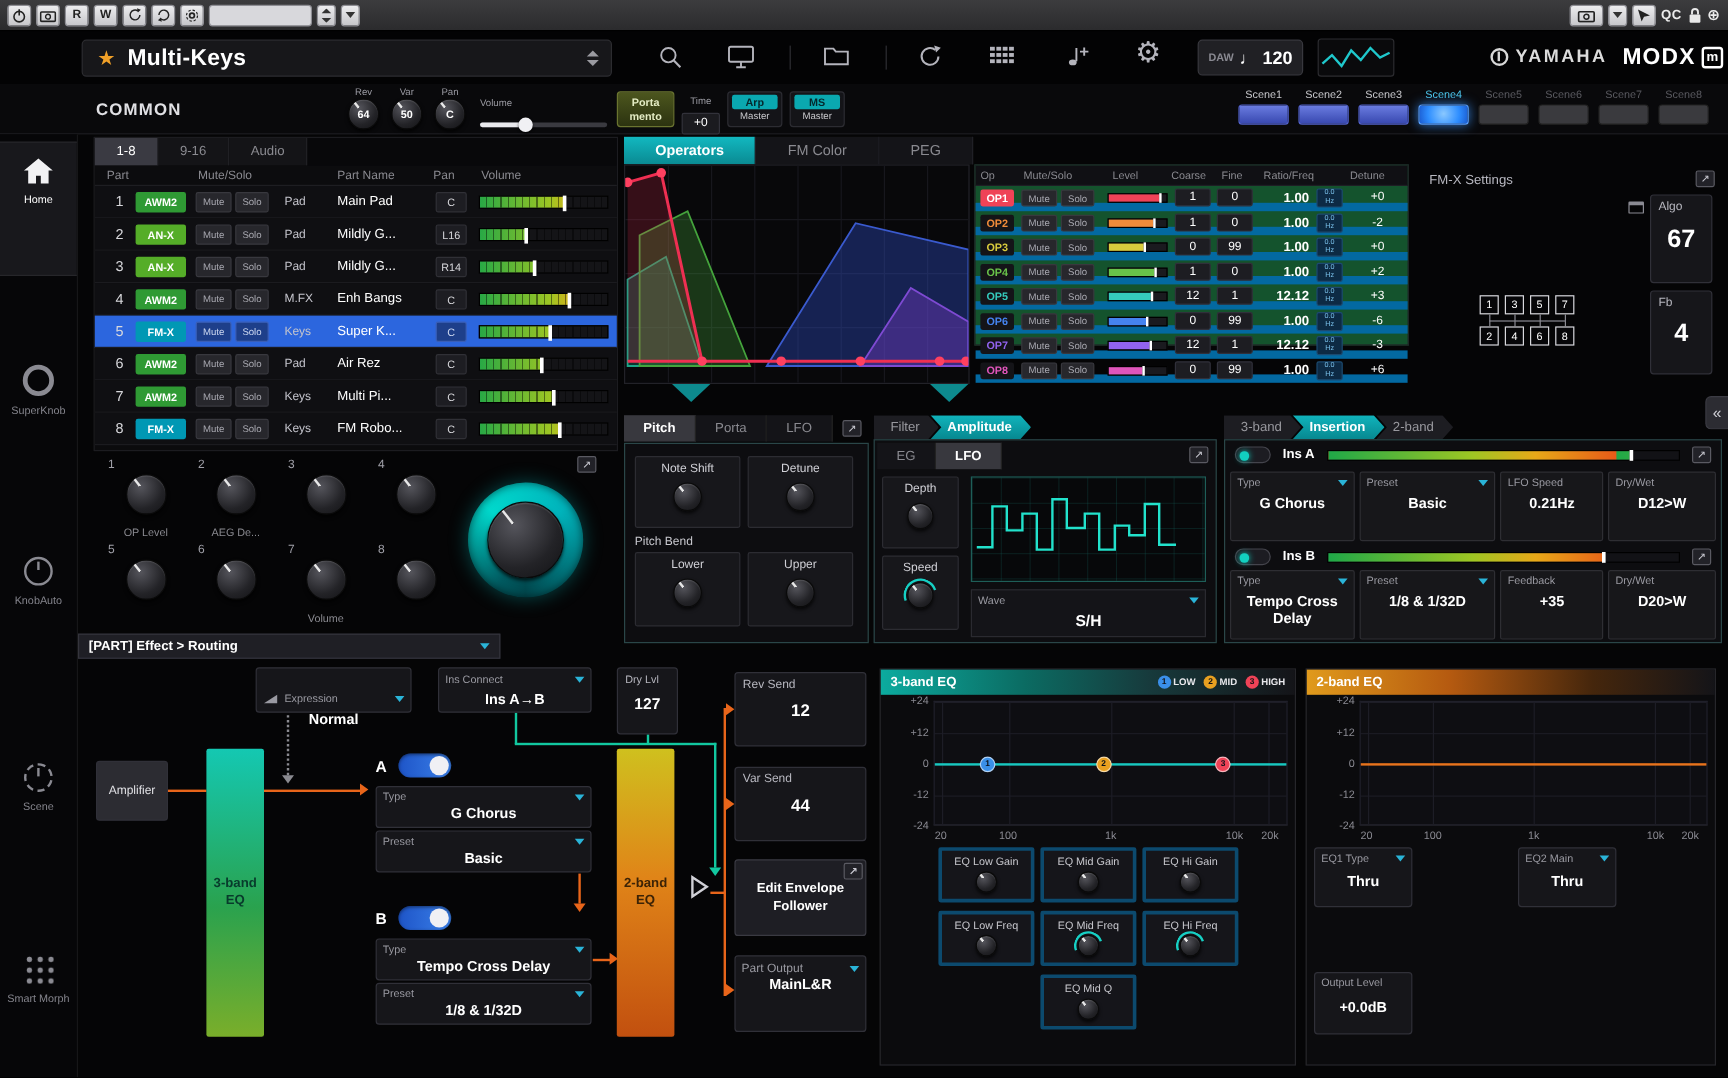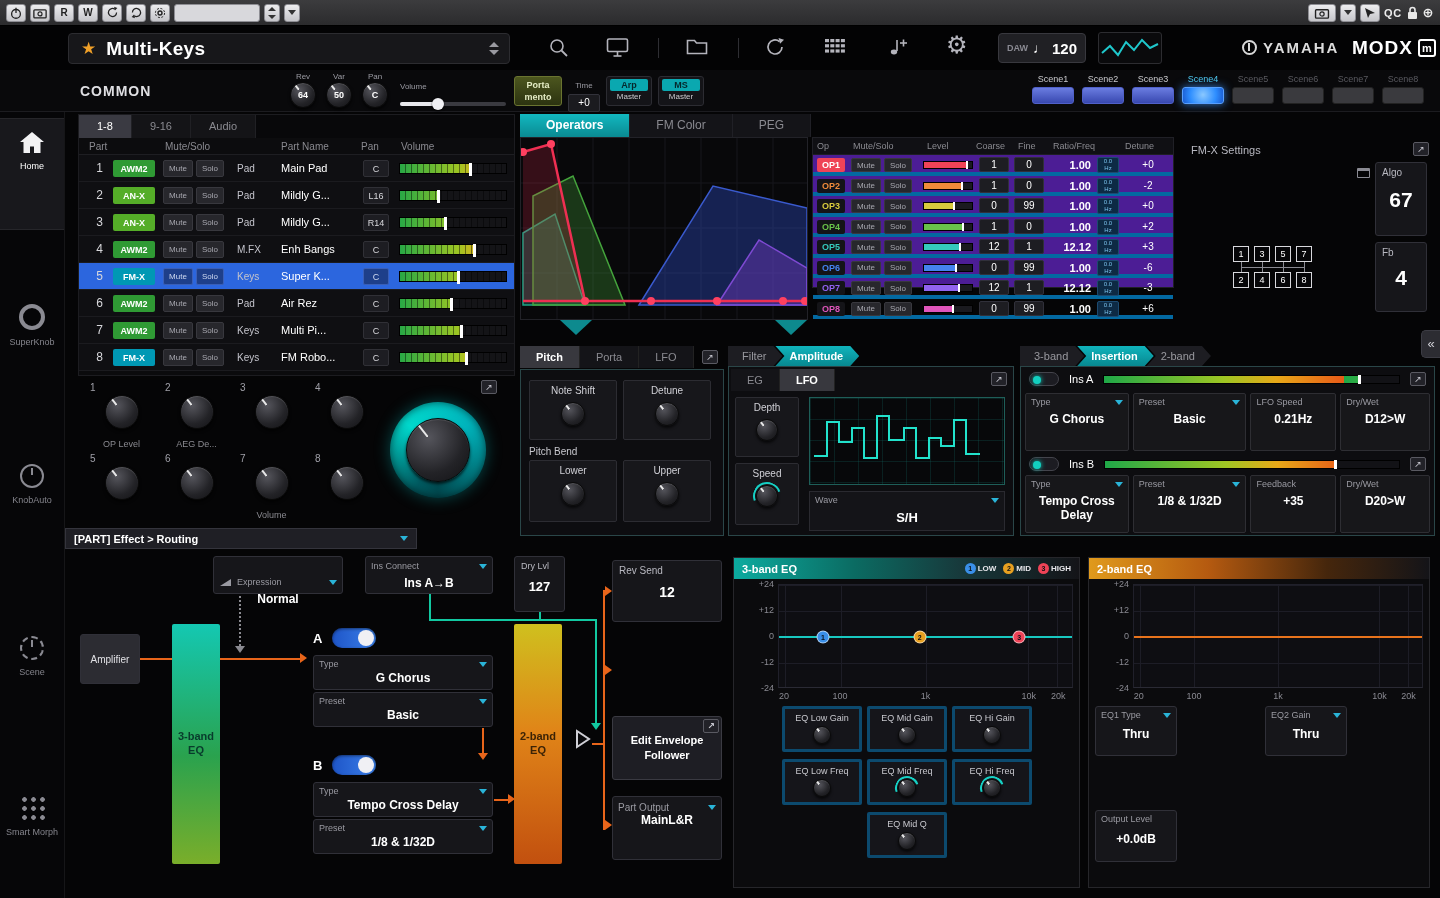--- a/index.html
+++ b/index.html
@@ -109,25 +109,25 @@
 .kcell .knob{position:absolute;left:21px;top:15px}
 .klabel{position:absolute;left:0;right:0;bottom:2px;text-align:center;font-size:9px;color:#8a8a90;white-space:nowrap}
 .superknob{position:absolute;left:312px;top:24px;width:96px;height:96px;border-radius:50%;background:conic-gradient(from 210deg,#005a60,#00d8cc 100deg,#00b4bc 200deg,#004a50 330deg,#005a60);box-shadow:0 0 16px rgba(0,200,200,.35),inset 0 0 8px rgba(0,0,0,.6);display:flex;align-items:center;justify-content:center}
 .expand{display:inline-block;min-width:16px;height:14px;border:1px solid #5a5a62;border-radius:2px;background:#222228;color:#c8c8d0;font-size:9px;line-height:12px;text-align:center;padding:0 1px}
 
 #op-tabs{left:520px;top:114px;display:flex}
 .optab{padding:0 26px;height:23px;line-height:23px;font-size:12px;background:#141418;color:#8a8a90;border-right:1px solid #202026}
 .optab.active{background:linear-gradient(180deg,#12b8c0,#0a8a92);color:#fff;font-weight:bold}
 #op-graph{left:520px;top:137px;width:288px;height:183px;background:#08080a;border:1px solid #222228}
 .pointer{width:0;height:0;border-left:16px solid transparent;border-right:16px solid transparent;border-top:15px solid #0d8a8e}
-#op-table{left:812px;top:137px;width:362px;height:151px;background:#4c1d95;border:1px solid #202026}
+#op-table{left:812px;top:137px;width:362px;height:151px;background:#14532d;border:1px solid #202026}
 .ohead{position:relative;height:17px;background:#101014;border-bottom:1px solid #1e1e24}
 .ocol{position:absolute;top:3px;font-size:9px;color:#8a8a90}
 .ocol.c0{left:4px}.ocol.c1{left:40px}.ocol.c2{left:114px}.ocol.c3{left:163px}.ocol.c4{left:205px}.ocol.c5{left:240px}.ocol.c6{left:312px}
-.oprow{position:relative;height:20.5px;border-bottom:4px solid #0369a1}
+.oprow{position:relative;height:20.5px;border-bottom:7px solid #0369a1}
 .opchip{position:absolute;left:4px;top:3px;width:28px;height:14px;background:#141418;border-radius:2px;font-size:9px;font-weight:bold;display:flex;align-items:center;justify-content:center}
 .oprow .mute{position:absolute;left:38px;top:3px;width:30px;height:14px;font-size:8px}
 .oprow .solo{position:absolute;left:71px;top:3px;width:28px;height:14px;font-size:8px}
 .lbar{position:absolute;left:110px;top:6px;width:50px;height:8px;background:#1a1a1f;border:1px solid #000}
 .lfill{position:absolute;left:0;top:0;bottom:0}
 .lhandle{position:absolute;top:-1px;width:2px;height:8px;background:#fff}
 .obox{position:absolute;top:2px;width:30px;height:15px;background:#1d1d22;border:1px solid #30303a;border-radius:2px;font-size:10px;color:#fff;display:flex;align-items:center;justify-content:center}
 .obox.coarse{left:166px}.obox.fine{left:201px}
 .oratio{position:absolute;left:236px;width:42px;line-height:20.5px;font-size:11px;font-weight:bold;color:#fff;text-align:right}
 .ofreq{position:absolute;left:284px;top:2px;width:22px;height:16px;background:#0d2a44;border:1px solid #1c4a70;border-radius:2px;display:flex;flex-direction:column;align-items:center;justify-content:center;font-size:6px;color:#7ac0ea;line-height:1.15}
@@ -157,21 +157,21 @@
 .has-arc .arc{display:block;position:absolute;inset:-4px;border-radius:50%;border:2px solid transparent;border-top-color:#16d0c4;border-left-color:#16d0c4;transform:rotate(25deg)}
 #amp-panel{left:728px;top:346px;width:286px;height:190px}
 .acontent{position:absolute;left:0;right:0;top:20px;bottom:0;background:#0d0d10;border:1px solid #2a4648}
 .lfodisp{position:absolute;left:80px;top:30px;width:196px;height:88px;background:#07080a;border:1px solid #1e5e58;background-image:linear-gradient(rgba(22,120,112,.22) 1px,transparent 1px),linear-gradient(90deg,rgba(22,120,112,.22) 1px,transparent 1px);background-size:24px 21px}
 .waverow{position:absolute;left:80px;top:124px;width:196px;height:40px;background:#141418;border:1px solid #2a2a30}
 #ins-panel{left:1020px;top:346px;width:415px;height:190px}
 .icontent{position:absolute;left:0;right:0;top:20px;bottom:0;background:#0d0d10;border:1px solid #2a4648}
 .insrow{position:absolute;left:8px;right:8px;display:flex;align-items:center;gap:10px}
 .instoggle{width:30px;height:14px;border-radius:7px;background:#1c1c22;border:1px solid #44444c;position:relative}
 .instoggle::before{content:"";position:absolute;left:3px;top:2.5px;width:8px;height:8px;border-radius:50%;background:#12d0c0;box-shadow:0 0 5px #12d0c0}
-.inslbl{font-size:11px;font-weight:normal;color:#fff;white-space:nowrap}
+.inslbl{font-size:11px;font-weight:bold;color:#fff;white-space:nowrap}
 .gbar{position:relative;flex:1;height:9px;background:#121216;border:1px solid #000}
 .gfill{position:absolute;left:0;top:0;bottom:0;background:linear-gradient(90deg,#1fa848,#9ec623 50%,#e8a818 72%,#e85a18);background-size:240px 100%}
 .ghandle{position:absolute;top:-1px;width:3px;height:9px;background:#fff}
 .insfields{position:absolute;left:4px;right:4px;display:flex;gap:4px}
 .fbox{background:#17171a;border:1px solid #2e2e33;border-radius:2px;position:relative}
 .insf{height:58px}
 .insf.f0{width:104px}.insf.f1{width:114px}.insf.f2{width:86px}.insf.f3{width:90px}
 .flabel{display:flex;align-items:center;justify-content:space-between;padding:3px 5px 0;font-size:9px;color:#9a9aa2}
 .dd{width:0;height:0;border-left:4px solid transparent;border-right:4px solid transparent;border-top:5px solid #2ab4d8}
 .fvalue{font-size:12px;font-weight:bold;color:#fff;text-align:center;margin-top:5px;line-height:1.2;padding:0 2px}
@@ -1081,20 +1081,24 @@
     <div class="fvalue">Ins A→B</div>
   </div>
   <div class="rbox abs" style="left:514px;top:556px;width:51px;height:56px">
     <div class="rlabel" style="font-size:9px">Dry Lvl</div>
     <div class="rvalue" style="margin-top:8px">127</div>
   </div>
   <div class="rbox abs" style="left:612px;top:560px;width:110px;height:62px">
     <div class="rlabel">Rev Send</div>
     <div class="rvalue" style="font-size:14px;margin-top:8px">12</div>
   </div>
+  <div class="rbox abs" style="left:612px;top:639px;width:110px;height:62px">
+    <div class="rlabel">Var Send</div>
+    <div class="rvalue" style="font-size:14px;margin-top:8px">44</div>
+  </div>
   <div class="envbtn">
     <span>Edit Envelope Follower</span>
     <span class="expand abs" style="right:2px;top:2px">↗</span>
   </div>
   <div class="rbox abs" style="left:612px;top:796px;width:110px;height:64px">
     <div class="flabel" style="padding-top:5px">
         <span style="font-size:10px">Part Output</span>
         <span class="dd"></span>
       </div>
     <div class="fvalue" style="margin-top:0">MainL&amp;R</div>
@@ -1258,21 +1262,21 @@
       </div>
     <div class="rbox abs" style="left:6px;top:148px;width:82px;height:50px">
       <div class="flabel">
           <span>EQ1 Type</span>
           <span class="dd"></span>
         </div>
       <div class="fvalue" style="margin-top:7px">Thru</div>
     </div>
     <div class="rbox abs" style="left:176px;top:148px;width:82px;height:50px">
       <div class="flabel">
-          <span>EQ2 Gain</span>
+          <span>EQ2 Main</span>
           <span class="dd"></span>
         </div>
       <div class="fvalue" style="margin-top:7px">Thru</div>
     </div>
     <div class="rbox abs" style="left:6px;top:252px;width:82px;height:52px">
       <div class="flabel">
           <span>Output Level</span>
         </div>
       <div class="fvalue" style="margin-top:8px">+0.0dB</div>
     </div>

